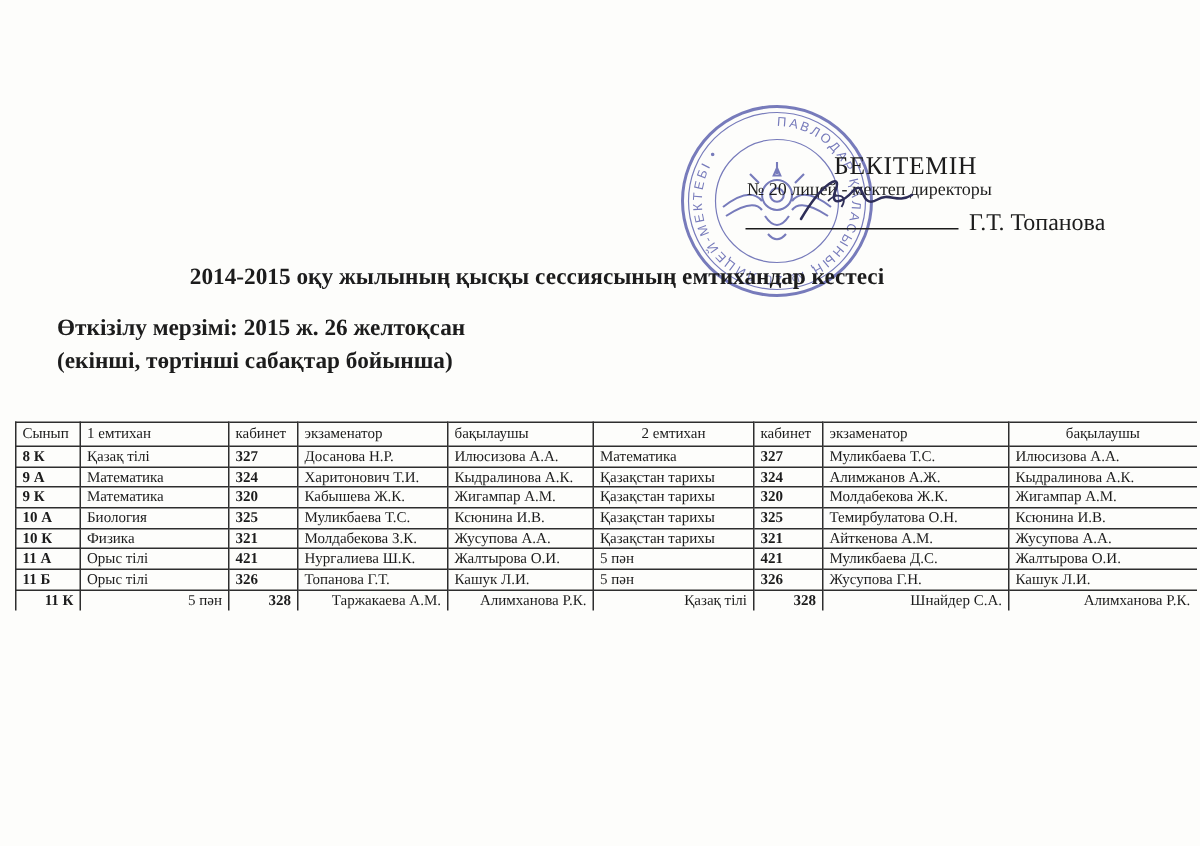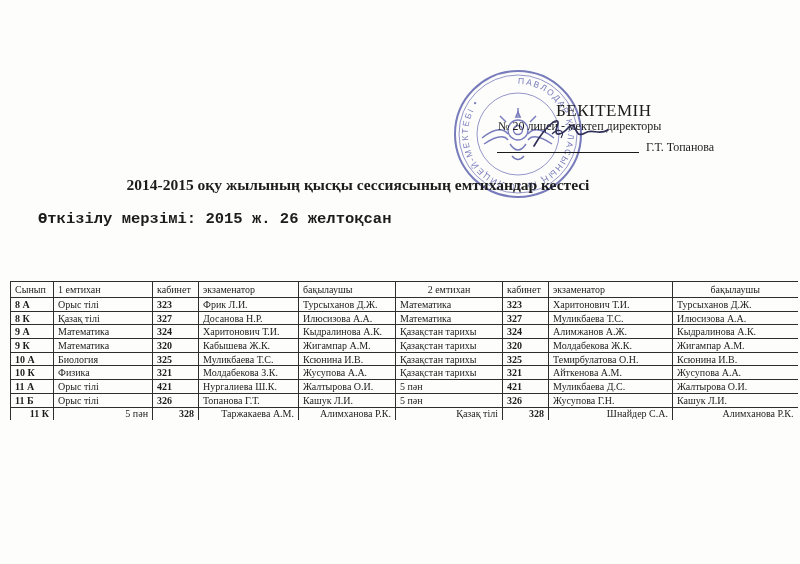--- a/index.html
+++ b/index.html
@@ -5,29 +5,29 @@
   html,body{margin:0;padding:0;background:#e8e8e8;}
   .page{
     position:relative;width:800px;height:564px;background:#fdfdfb;
     font-family:"Liberation Serif", serif;color:#1c1c1c;overflow:hidden;
     margin:0 auto;
   }
   
   .approve-word{position:absolute;left:556px;top:101px;font-size:17px;letter-spacing:.5px;}
   .director-line{position:absolute;left:498px;top:119px;font-size:12px;}
   .sign-underline{position:absolute;left:497px;top:128px;width:142px;height:24px;border-bottom:1.4px solid #1b1b1b;}
-  .director-name{position:absolute;left:646px;top:140px;font-size:12px;}
+  .director-name{position:absolute;left:646px;top:140px;font-size:16px;}
   .signature{position:absolute;left:528px;top:114px;z-index:3;}
   
   .stamp{position:absolute;left:448px;top:64px;z-index:1;opacity:.82;}
   .approval-text{position:relative;z-index:2;}
   
   .doc-title{position:absolute;left:0;top:176px;width:716px;text-align:center;
     font-size:15.5px;font-weight:700;z-index:2;}
-  .doc-subtitle{position:absolute;left:38px;top:208px;font-size:15.5px;font-weight:700;line-height:22px;font-family:Liberation Mono, monospace;}
+  .doc-subtitle{position:absolute;left:38px;top:208px;font-size:15.5px;font-weight:700;line-height:22px;}
   
   table.exam{
     position:absolute;left:10px;top:281px;border-collapse:collapse;
     font-size:10px;table-layout:fixed;width:787px;
   }
   table.exam th, table.exam td{
     border:1px solid #2e2e2e;padding:0 4px;text-align:left;
     white-space:nowrap;overflow:hidden;font-weight:400;vertical-align:middle;
   }
   table.exam th{height:15px;}
@@ -82,20 +82,21 @@
   <div class="signature">
     <svg width="86" height="40" viewBox="0 0 86 40">
       <path d="M6 32 C20 8 34 0 29 13 C25 23 33 22 41 13 C49 5 45 26 57 19 C65 14 70 22 80 16" fill="none" stroke="#2e2e58" stroke-width="1.7" stroke-linecap="round"></path>
       <path d="M24 20 C30 14 38 16 33 24" fill="none" stroke="#2e2e58" stroke-width="1.2"></path>
     </svg>
   </div>
 
   <div class="doc-title">2014-2015 оқу жылының қысқы сессиясының емтихандар кестесі</div>
   <div class="doc-subtitle">
     <div>Өткізілу мерзімі: 2015 ж. 26 желтоқсан</div>
+    <div>(екінші, төртінші сабақтар бойынша)</div>
   </div>
 
   <table class="exam">
     <colgroup>
       <col style="width:43px">
         <col style="width:99px">
         <col style="width:46px">
       <col style="width:100px">
         <col style="width:97px">
         <col style="width:107px">
@@ -111,31 +112,20 @@
         <th>экзаменатор</th>
         <th>бақылаушы</th>
         <th class="center">2 емтихан</th>
         <th>кабинет</th>
         <th>экзаменатор</th>
         <th class="center">бақылаушы</th>
       </tr>
     </thead>
     <tbody>
         <tr>
-          <td class="c-bold">8 А</td>
-          <td>Орыс тілі</td>
-          <td class="c-bold">323</td>
-          <td>Фрик Л.И.</td>
-          <td>Турсыханов Д.Ж.</td>
-          <td>Математика</td>
-          <td class="c-bold">323</td>
-          <td>Харитонович Т.И.</td>
-          <td>Турсыханов Д.Ж.</td>
-        </tr>
-        <tr>
           <td class="c-bold">8 К</td>
           <td>Қазақ тілі</td>
           <td class="c-bold">327</td>
           <td>Досанова Н.Р.</td>
           <td>Илюсизова А.А.</td>
           <td>Математика</td>
           <td class="c-bold">327</td>
           <td>Муликбаева Т.С.</td>
           <td>Илюсизова А.А.</td>
         </tr>

